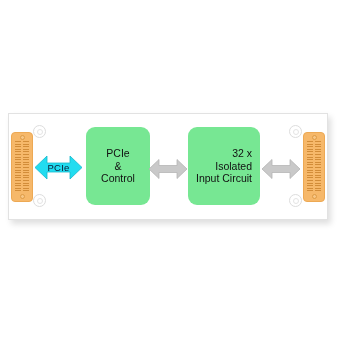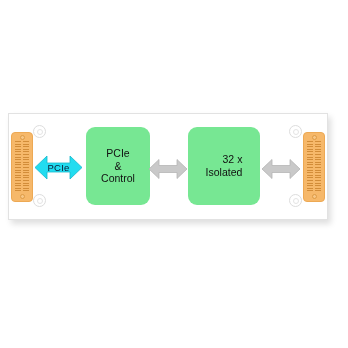--- a/index.html
+++ b/index.html
@@ -225,20 +225,21 @@
   <div class="gray-arrow ga-1">
     <svg width="38" height="24" viewBox="0 0 38 24" xmlns="http://www.w3.org/2000/svg">
       <polygon points="0,12 10,2.5 10,8.5 28,8.5 28,2.5 38,12 28,21.5 28,15.5 10,15.5 10,21.5" fill="#c9c9c9" stroke="#b5b5b5" stroke-width="0.8" stroke-linejoin="round"></polygon>
     </svg>
   </div>
 
   <div class="block block-iso">
     <div class="block-lines">
       <span>32 x</span>
       <span>Isolated</span>
+      <span>Input Circuit</span>
     </div>
   </div>
 
   <div class="gray-arrow ga-2">
     <svg width="38" height="24" viewBox="0 0 38 24" xmlns="http://www.w3.org/2000/svg">
       <polygon points="0,12 10,2.5 10,8.5 28,8.5 28,2.5 38,12 28,21.5 28,15.5 10,15.5 10,21.5" fill="#c9c9c9" stroke="#b5b5b5" stroke-width="0.8" stroke-linejoin="round"></polygon>
     </svg>
   </div>
 
 </div>

